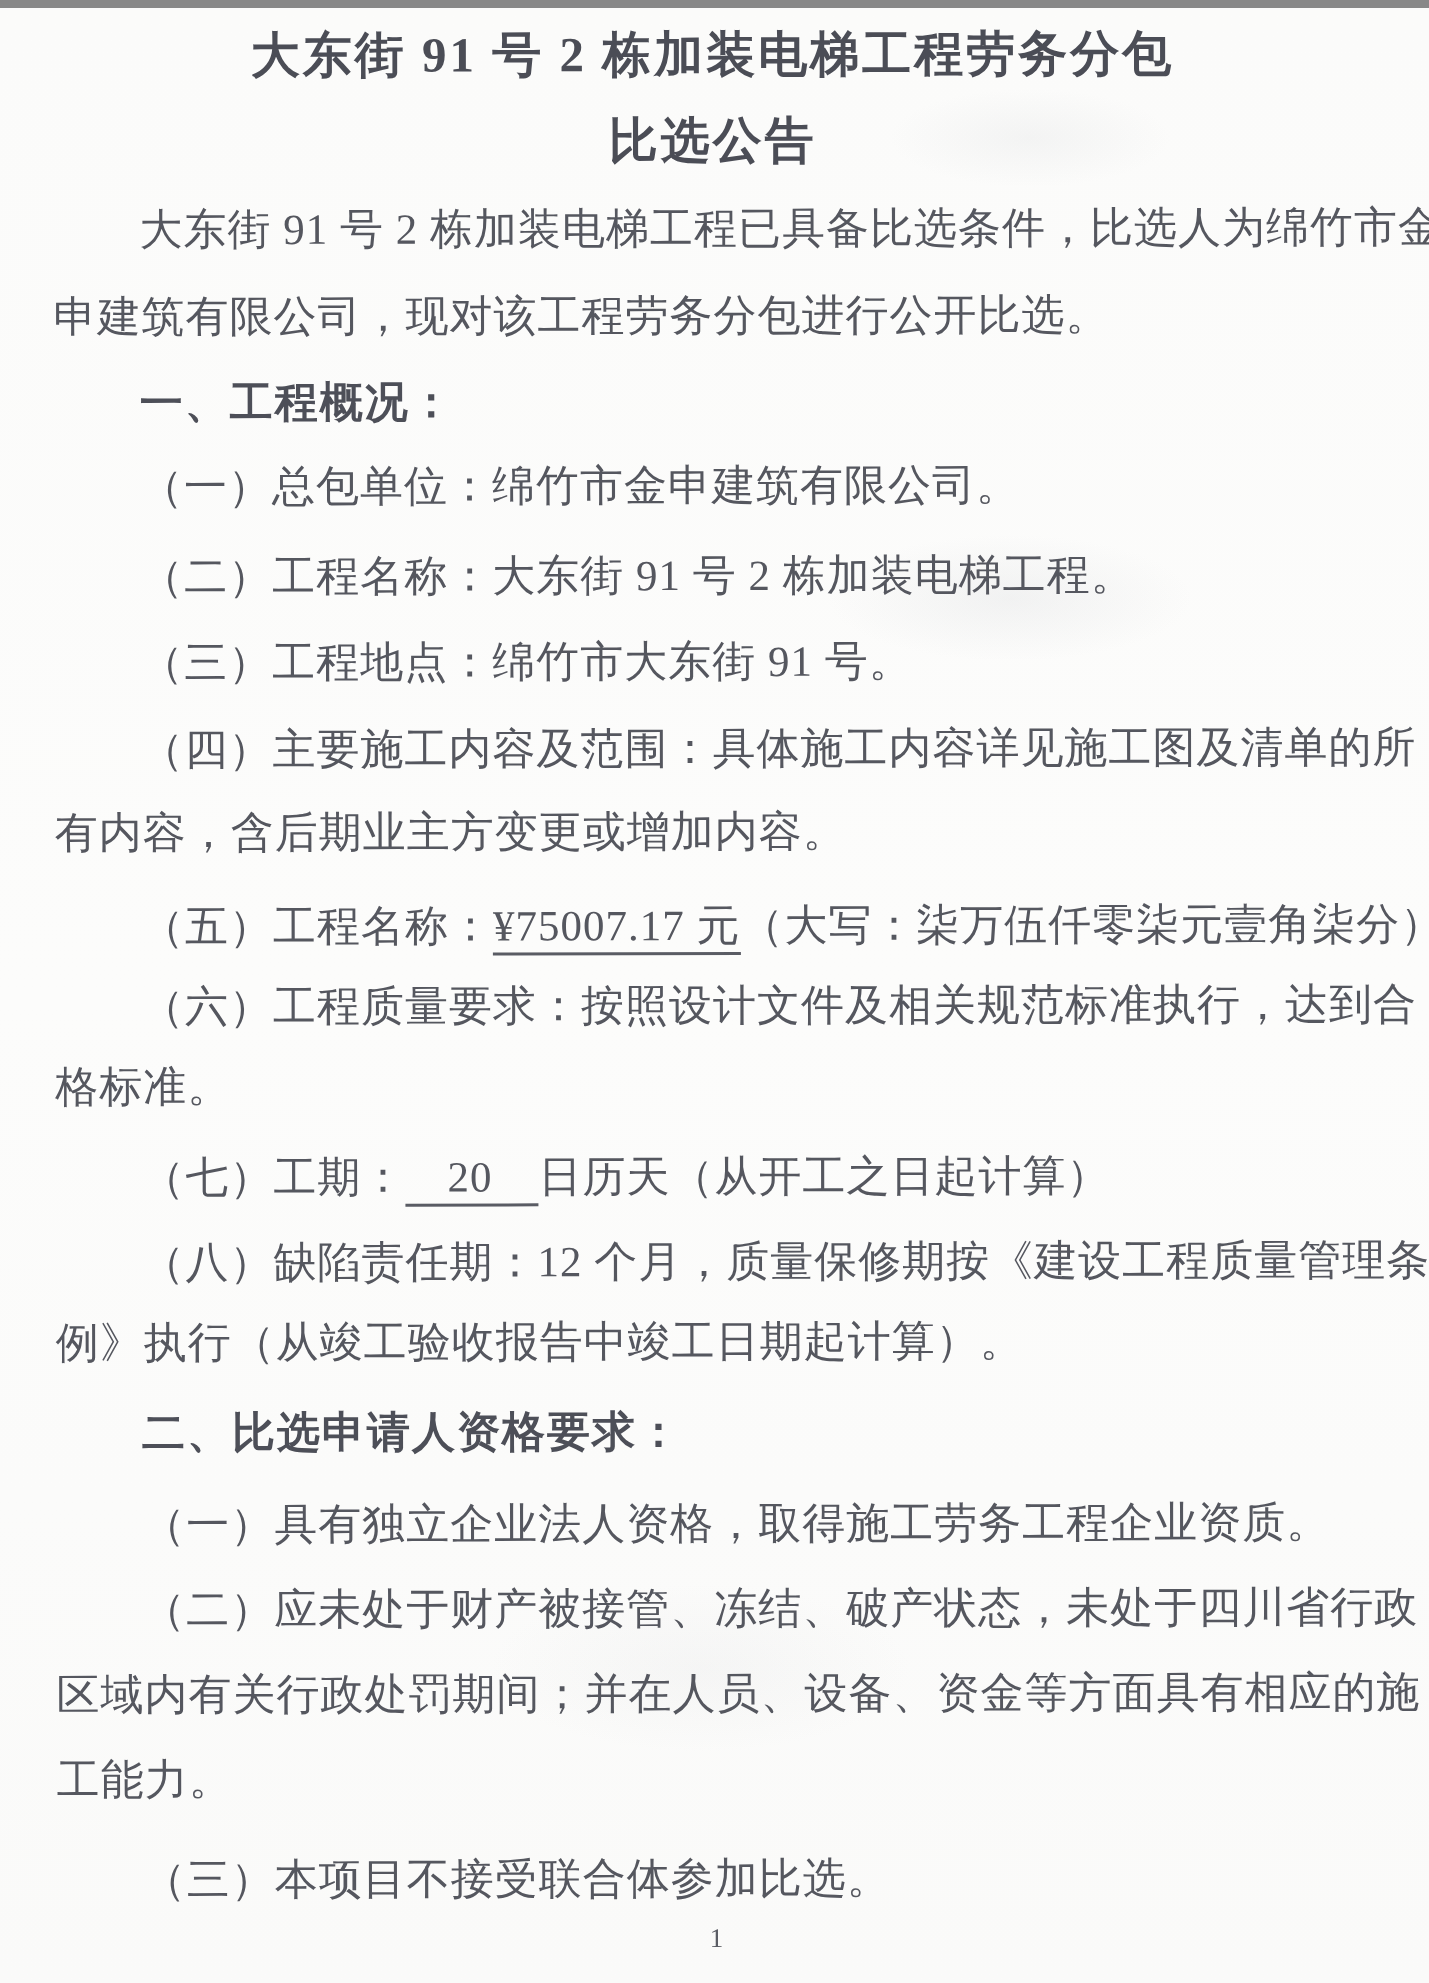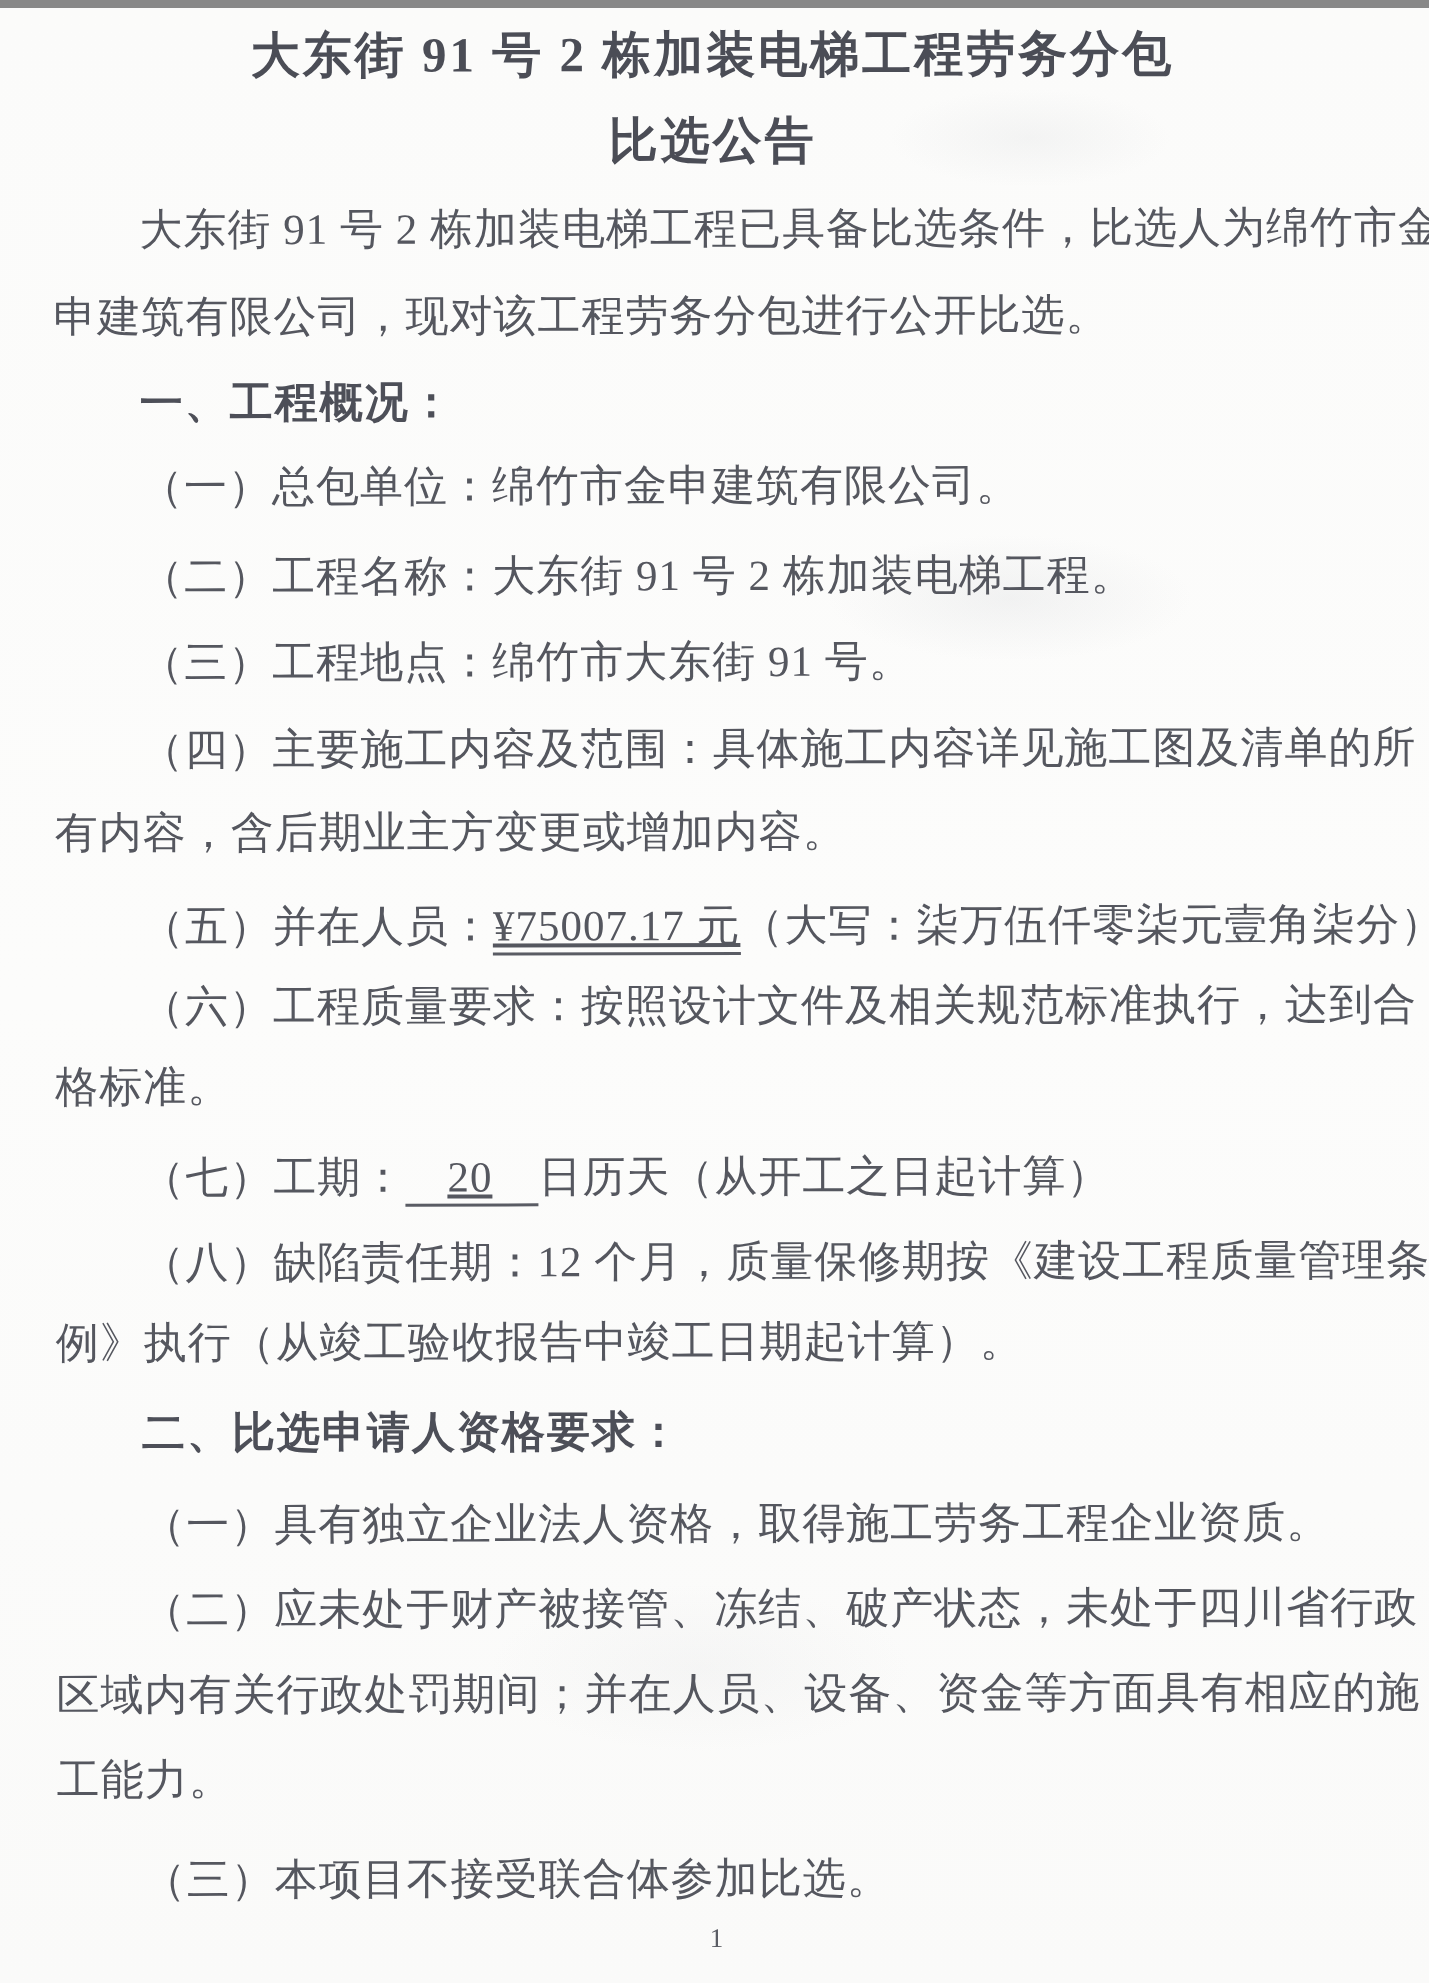--- a/index.html
+++ b/index.html
@@ -41,21 +41,20 @@
     text-indent: 0;
     font-size: 49px;
     line-height: 58px;
     font-weight: 700;
     color: #4b4d56;
     letter-spacing: 3px;
   }
   .u {
     border-bottom: 3px solid #5a5c64;
     padding-bottom: 3px;
-    text-decoration: underline;
   }
   .u-gap { padding-left: 42px; padding-right: 46px; }
   .pagenum {
     position: absolute;
     left: 0;
     width: 1429px;
     text-align: center;
     font-size: 27px;
     color: #5b5d65;
     letter-spacing: 0;
@@ -80,21 +79,21 @@
     <div class="line indent" style="top:453px">（一）总包单位：绵竹市金申建筑有限公司。</div>
 
     <div class="line indent" style="top:543px">（二）工程名称：大东街 91 号 2 栋加装电梯工程。</div>
 
     <div class="line indent" style="top:629px">（三）工程地点：绵竹市大东街 91 号。</div>
 
     <div class="line indent" style="top:716px">（四）主要施工内容及范围：具体施工内容详见施工图及清单的所</div>
 
     <div class="line" style="top:799px">有内容，含后期业主方变更或增加内容。</div>
 
-    <div class="line indent" style="top:893px"><span>（五）并在人员：</span><span class="u">¥75007.17 元</span><span>（大写：柒万伍仟零柒元壹角柒分）。</span></div>
+    <div class="line indent" style="top:893px"><span>（五）工程名称：</span><span class="u">¥75007.17 元</span><span>（大写：柒万伍仟零柒元壹角柒分）。</span></div>
 
     <div class="line indent" style="top:973px">（六）工程质量要求：按照设计文件及相关规范标准执行，达到合</div>
 
     <div class="line" style="top:1053px">格标准。</div>
 
     <div class="line indent" style="top:1144px"><span>（七）工期：</span><span class="u u-gap">20</span><span>日历天（从开工之日起计算）</span></div>
 
     <div class="line indent" style="top:1229px">（八）缺陷责任期：12 个月，质量保修期按《建设工程质量管理条</div>
 
     <div class="line" style="top:1309px">例》执行（从竣工验收报告中竣工日期起计算）。</div>

